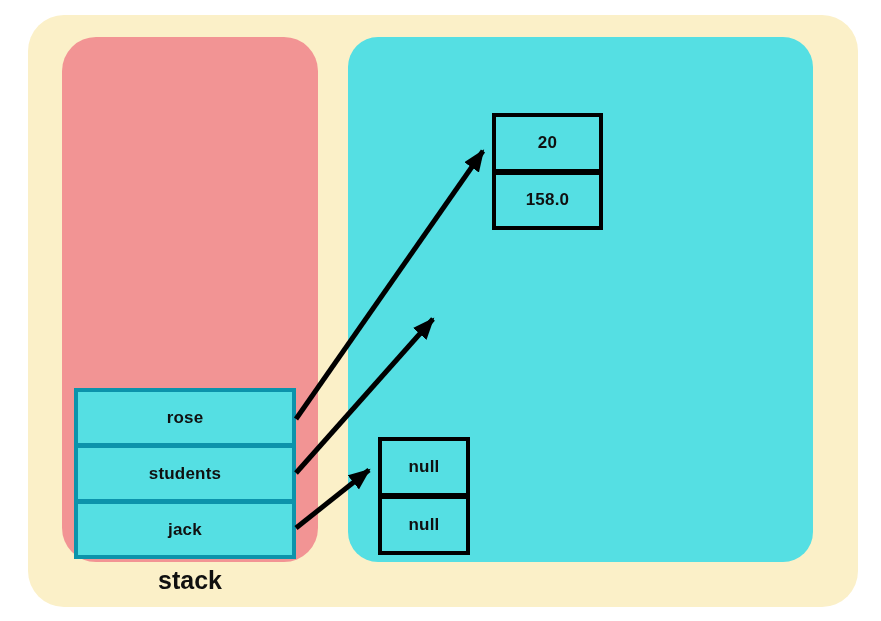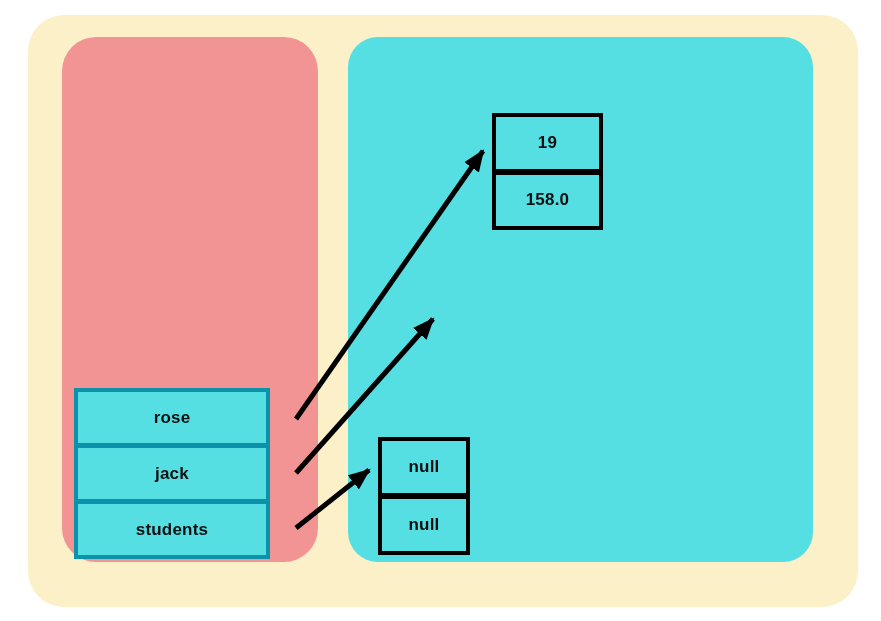--- a/index.html
+++ b/index.html
@@ -16,21 +16,21 @@
   }
   .stack-region{
     position:absolute;left:62px;top:37px;width:256px;height:525px;
     background:#F29494;border-radius:34px;
   }
   .heap-region{
     position:absolute;left:348px;top:37px;width:465px;height:525px;
     background:#55DFE3;border-radius:30px;
   }
   .stack-frame{
-    position:absolute;left:74px;top:388px;width:196px;height:171px;
+    position:absolute;left:74px;top:388px;width:222px;height:171px;
     box-sizing:border-box;border:4px solid #0C93AB;
     display:flex;flex-direction:column;
   }
   .stack-cell{
     flex:1;background:#55DFE3;
     display:flex;align-items:center;justify-content:center;
   }
   .stack-cell + .stack-cell{border-top:5px solid #0C93AB;}
   .heap-box{
     position:absolute;box-sizing:border-box;
@@ -66,30 +66,30 @@
 <div class="canvas">
   <div class="frame"></div>
   <div class="stack-region"></div>
   <div class="heap-region"></div>
 
   <div class="stack-frame">
     <div class="stack-cell">
       <span class="cell-text">rose</span>
     </div>
     <div class="stack-cell">
-      <span class="cell-text">jack</span>
+      <span class="cell-text">students</span>
     </div>
     <div class="stack-cell">
-      <span class="cell-text">students</span>
+      <span class="cell-text">jack</span>
     </div>
   </div>
 
   <div class="heap-box obj-18">
     <div class="heap-cell">
-      <span class="cell-text">19</span>
+      <span class="cell-text">20</span>
     </div>
     <div class="heap-cell">
       <span class="cell-text">158.0</span>
     </div>
   </div>
 
 
   <div class="heap-box obj-null">
     <div class="heap-cell">
       <span class="cell-text">null</span>
@@ -103,13 +103,14 @@
     <defs>
       <marker id="ah" markerUnits="userSpaceOnUse" markerWidth="24" markerHeight="20" refX="20" refY="9" orient="auto">
         <path d="M0,0 L22,9 L0,18 Z" fill="#000000"></path>
       </marker>
     </defs>
     <line x1="296" y1="419" x2="483" y2="151" marker-end="url(#ah)"></line>
     <line x1="296" y1="473" x2="433" y2="319" marker-end="url(#ah)"></line>
     <line x1="296" y1="528" x2="369" y2="470" marker-end="url(#ah)"></line>
   </svg>
 
+  <div class="region-label stack">stack</div>
 </div>
 
 </body></html>

